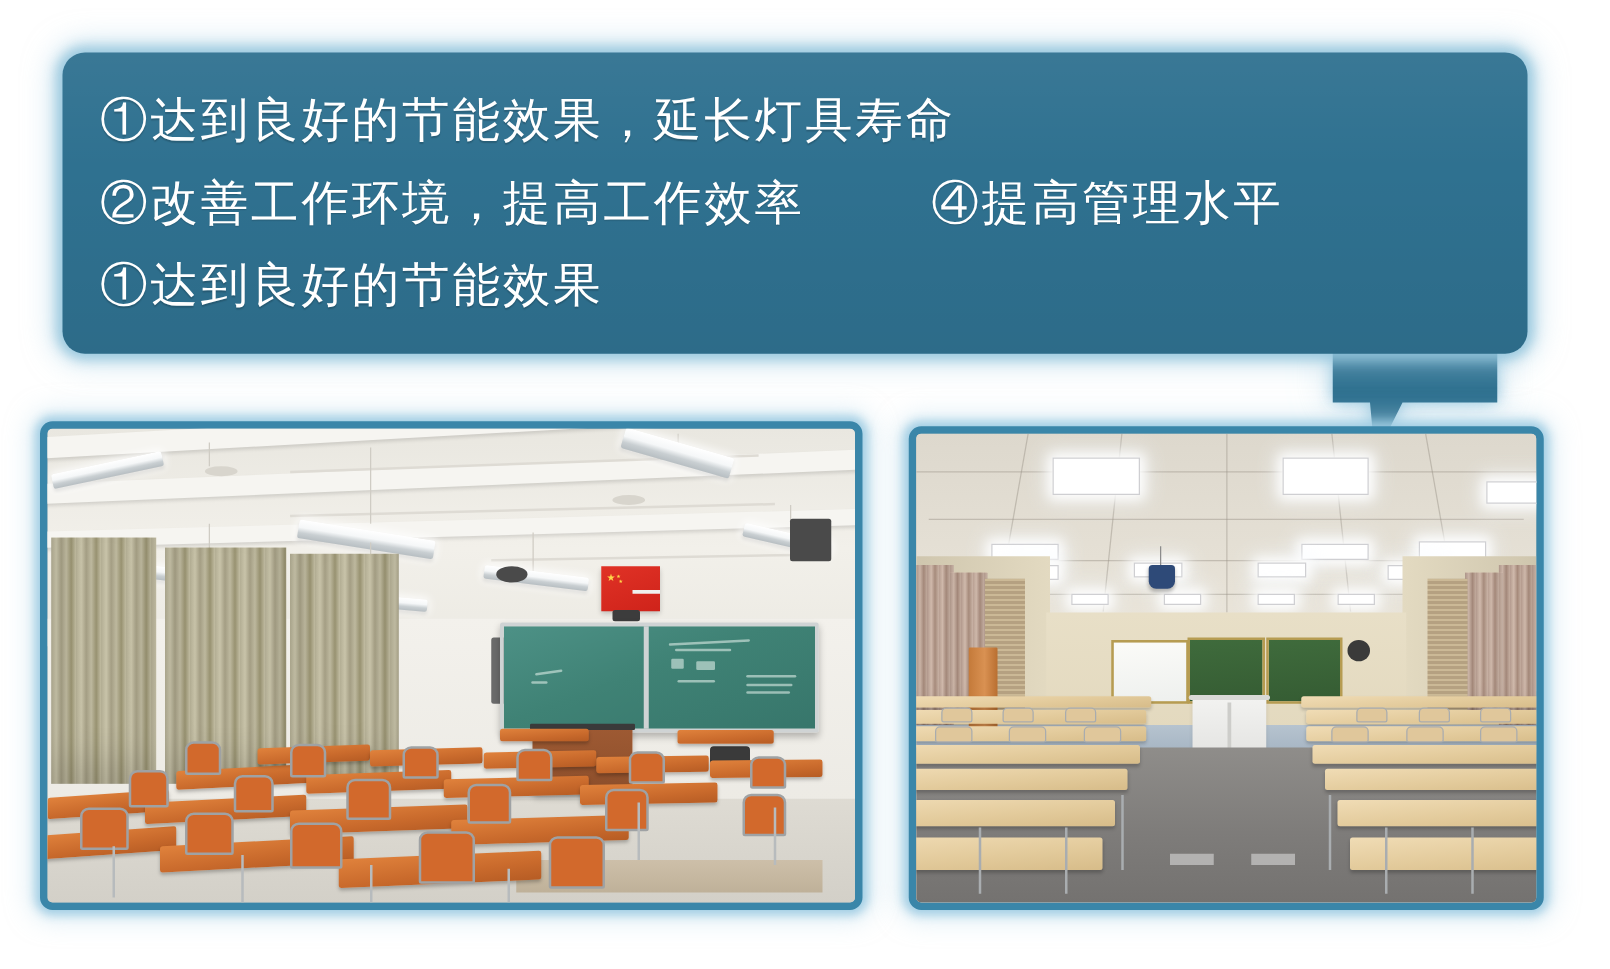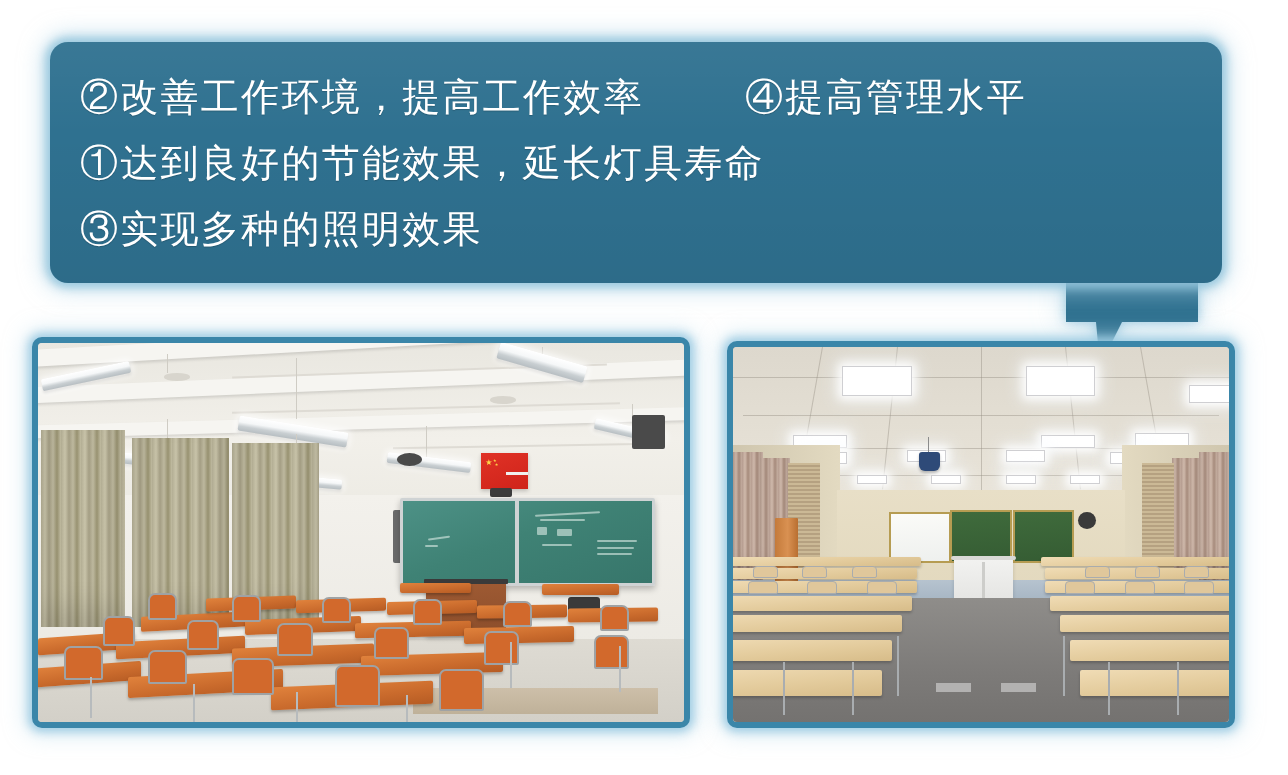--- a/index.html
+++ b/index.html
@@ -307,31 +307,31 @@
     <svg width="132" height="92" viewBox="0 0 132 92" xmlns="http://www.w3.org/2000/svg">
       <path d="M0 0 H132 V44 H56 L34 88 L30 44 H0 Z" fill="#2f7190"></path>
     </svg>
   </div>
 
   <div class="bubble">
     <div class="bubble-inner-sheen"></div>
 
     <div class="bubble-text">
 
+      <div class="line row1">
+        <span class="col-left">①达到良好的节能效果，延长灯具寿命</span>
+      </div>
+
       <div class="line row2">
         <span class="col-left">②改善工作环境，提高工作效率</span>
         <span class="col-right">④提高管理水平</span>
       </div>
 
-      <div class="line row1">
-        <span class="col-left">①达到良好的节能效果，延长灯具寿命</span>
-      </div>
-
       <div class="line row3">
-        <span class="col-right">③实现多种的照明效果</span>
+        <span class="col-right">①达到良好的节能效果</span>
       </div>
 
     </div>
   </div>
 </div>
 
 <div class="photo" id="photo-left">
   <div class="scene">
     <div class="l-ceiling"></div>
     <div class="l-wall"></div>

